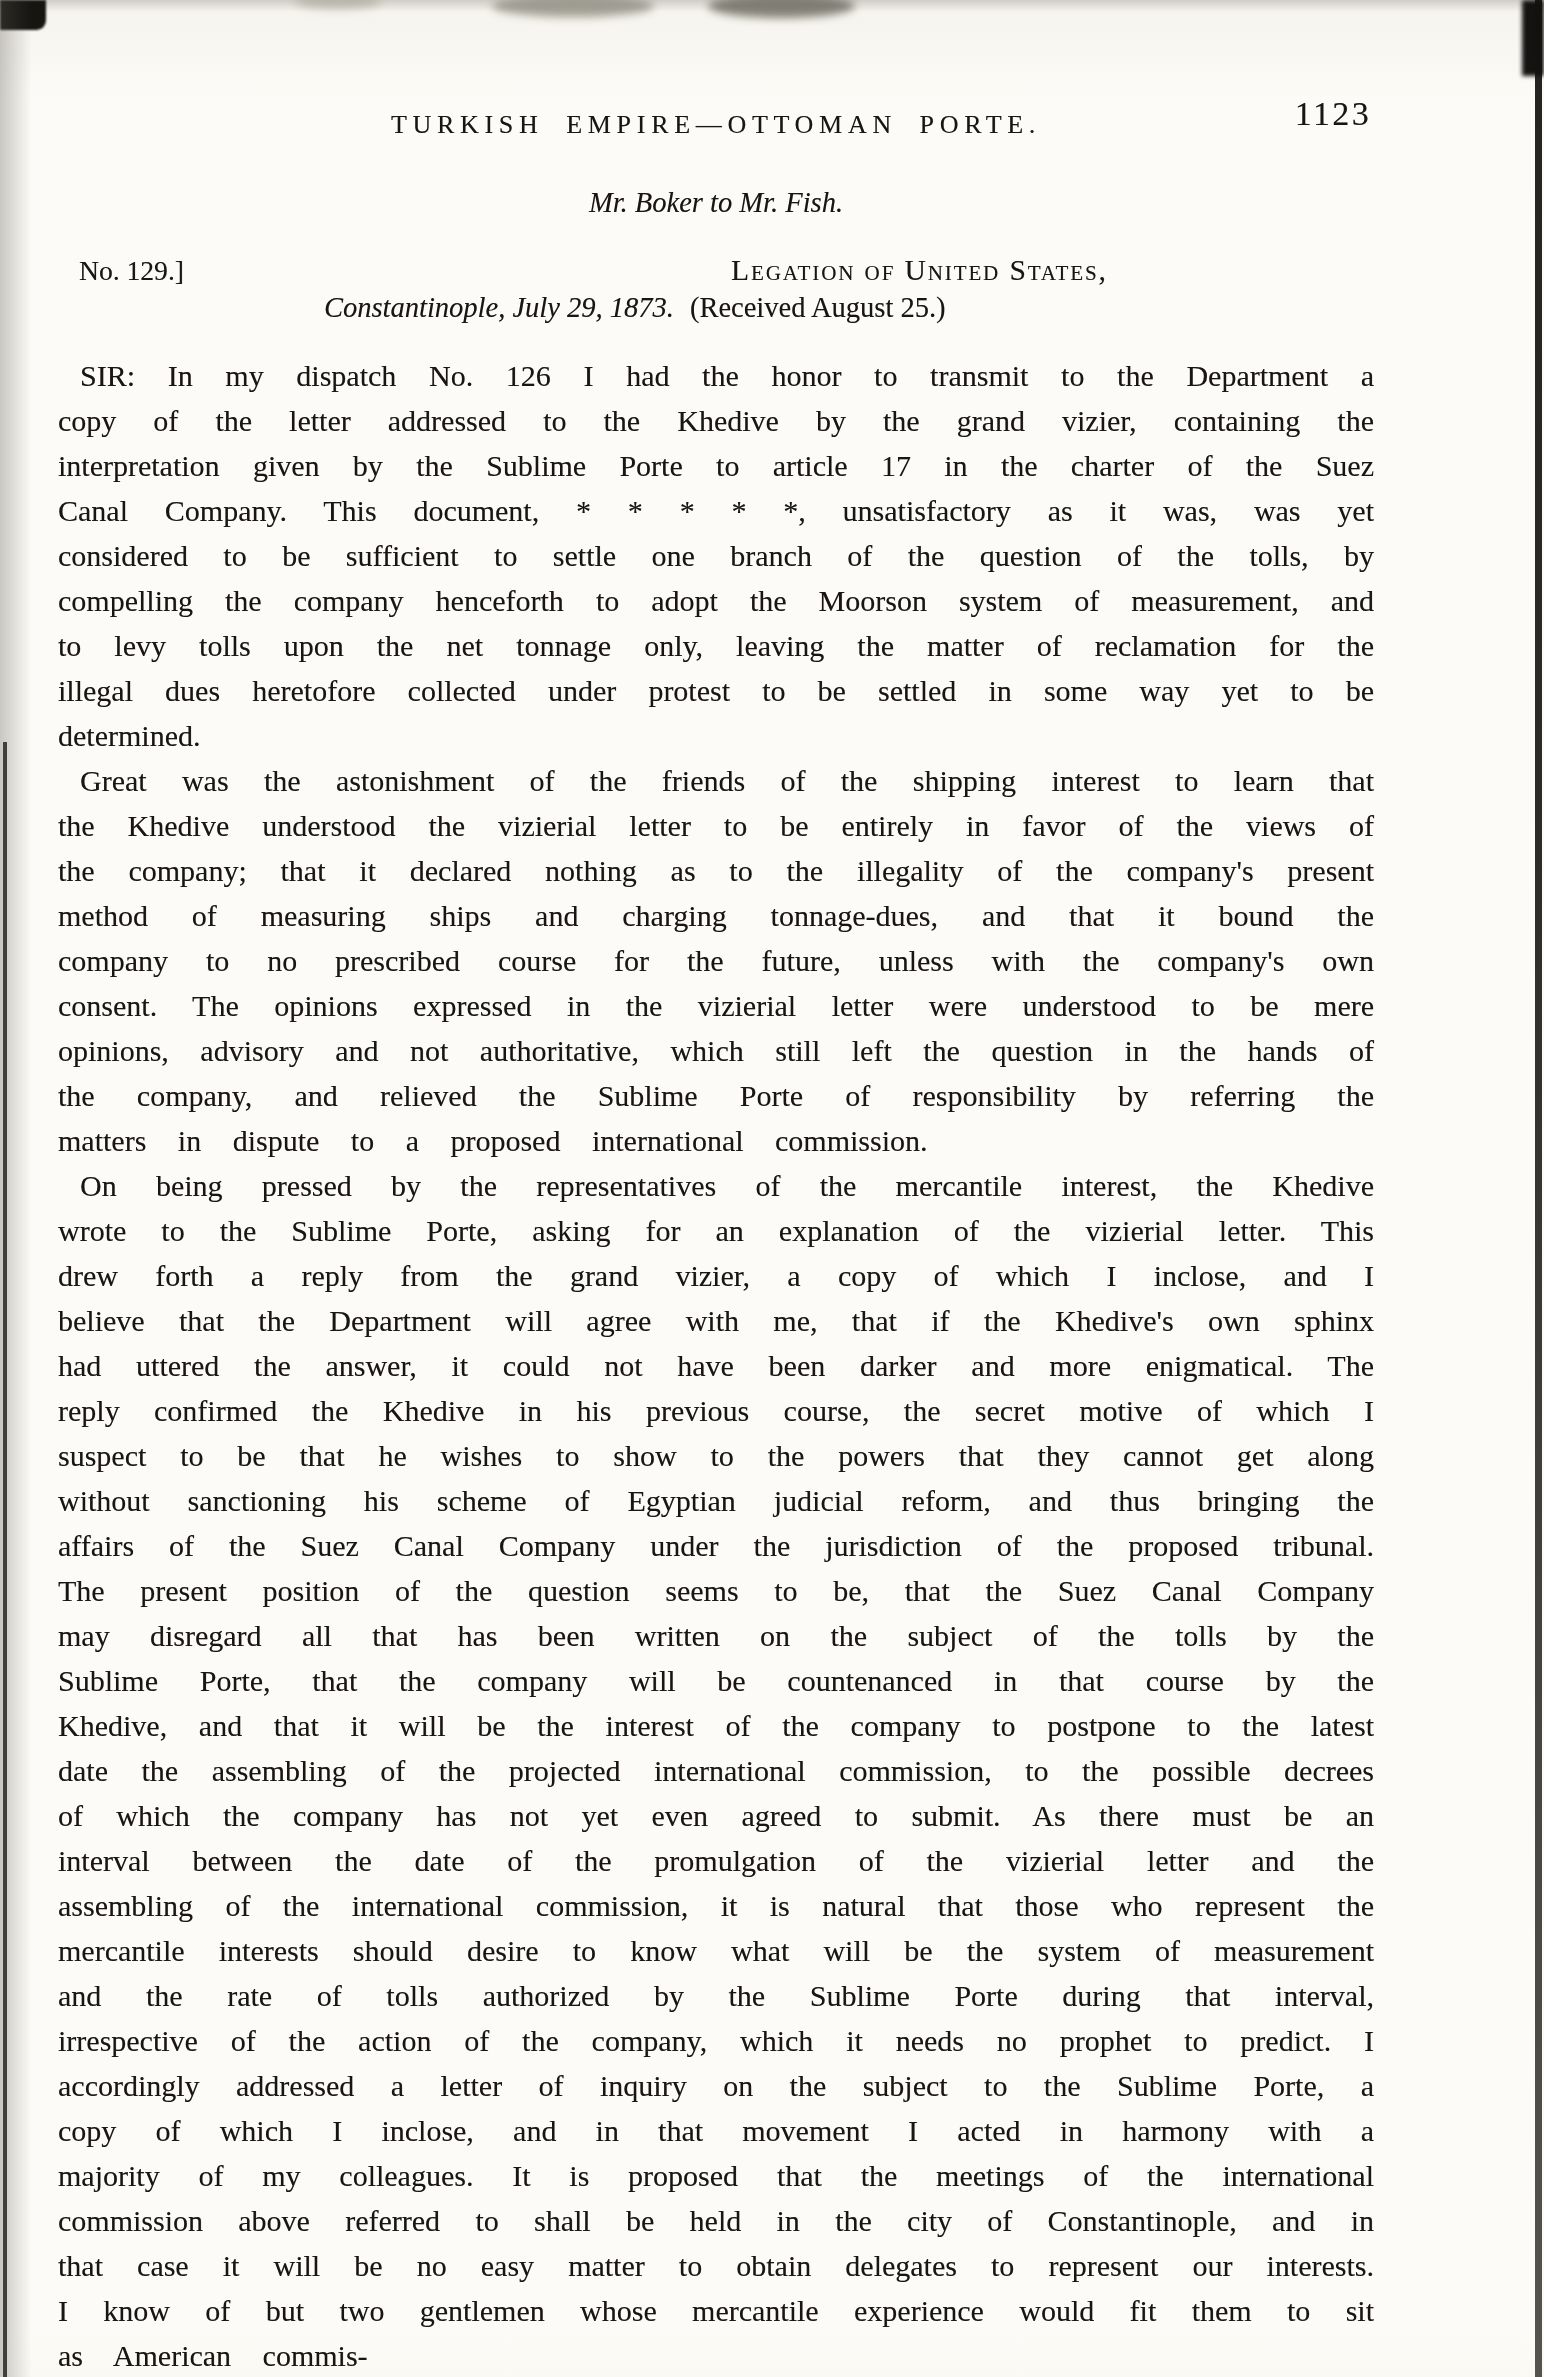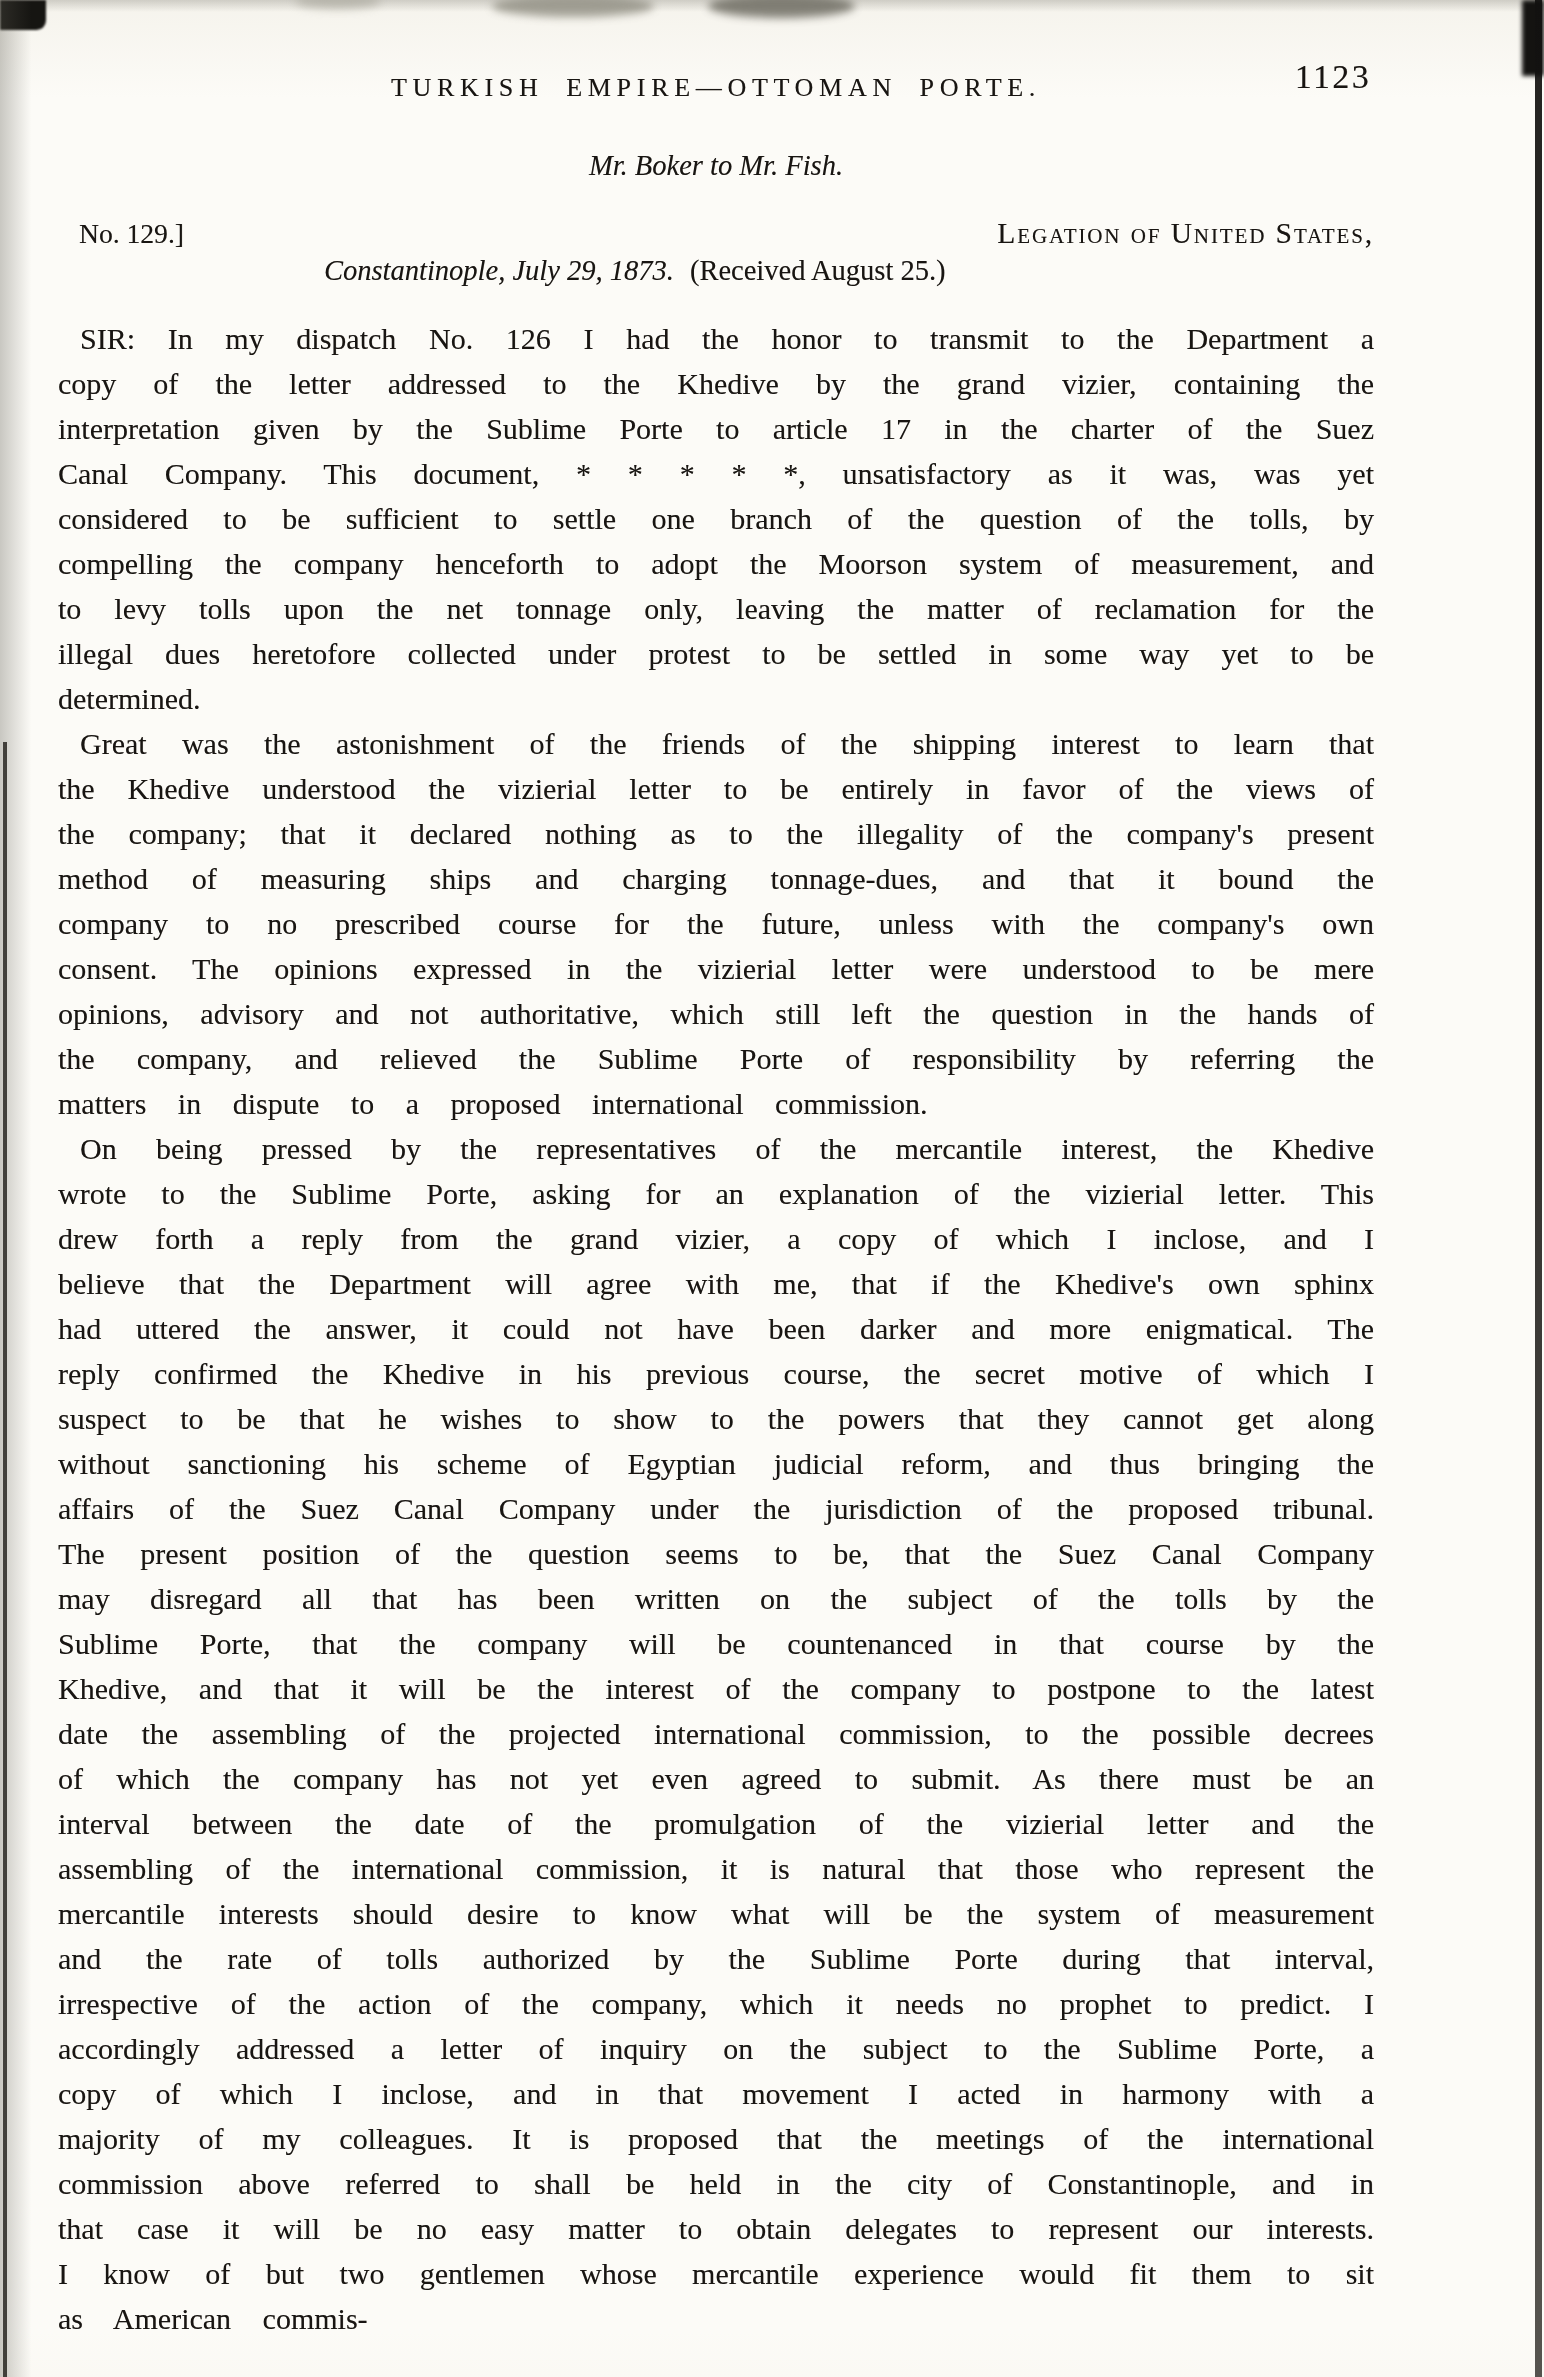--- a/index.html
+++ b/index.html
@@ -25,35 +25,35 @@
   .edge-right-line { right:2.4px; top:0; width:6.2px; height:100%;
     background:linear-gradient(#121110 0%,#1d1b19 35%,#34322e 65%,#4a4843 100%);
     filter:blur(0.5px); opacity:.92; }
   .edge-right-top { right:0; top:0; width:22px; height:76px; background:#141311; filter:blur(1.9px); }
   .edge-left-line { left:2.9px; top:742px; width:4.3px; height:1712px; background:#23211e; filter:blur(0.5px); opacity:.9; }
   .edge-left-band { left:0; top:0; width:37px; height:100%;
     background:linear-gradient(90deg,rgba(92,90,80,.32),rgba(92,90,80,0) 85%); }
   
   .content {
     position:absolute; left:58px; top:0; width:1316px;
-    padding-top:66px;
+    padding-top:103px;
     text-shadow:0.2px 0.2px 0.3px rgba(25,18,10,.38);
   }
   .running-header { position:relative; height:40px; }
   .header-title {
     position:absolute; left:50%; transform:translateX(-50%); top:6.7px;
     font-size:26px; letter-spacing:5.7px; word-spacing:10.5px; white-space:nowrap;
   }
   .page-number { position:absolute; right:2.9px; top:-7.6px; font-size:34px; letter-spacing:2.4px; }
   .doc-number { margin-top:37px; text-align:center; font-size:27px; letter-spacing:1px; }
   .letter-title { margin-top:44px; text-align:center; font-style:italic; font-size:28.5px; }
   .address-line1 { margin-top:35px; display:flex; align-items:baseline; font-size:27.6px; height:38px;margin-left:21px; }
   .ref-no { flex:0 0 auto; }
   .legation {
-    flex:1; text-align:right; padding-left:281px;
+    flex:1; text-align:center; padding-left:281px;
     font-variant:small-caps; font-size:29.5px; letter-spacing:1.9px;
   }
   .address-line2 { padding-left:266px; font-size:28.5px; height:39px; }
   .place-date { font-style:italic; }
   .received { padding-left:16px;text-align:center; }
   .letter-body {
     margin-top:22px;
     font-size:30px; line-height:45px;
     text-align:justify; word-spacing:0.8em;
   }

